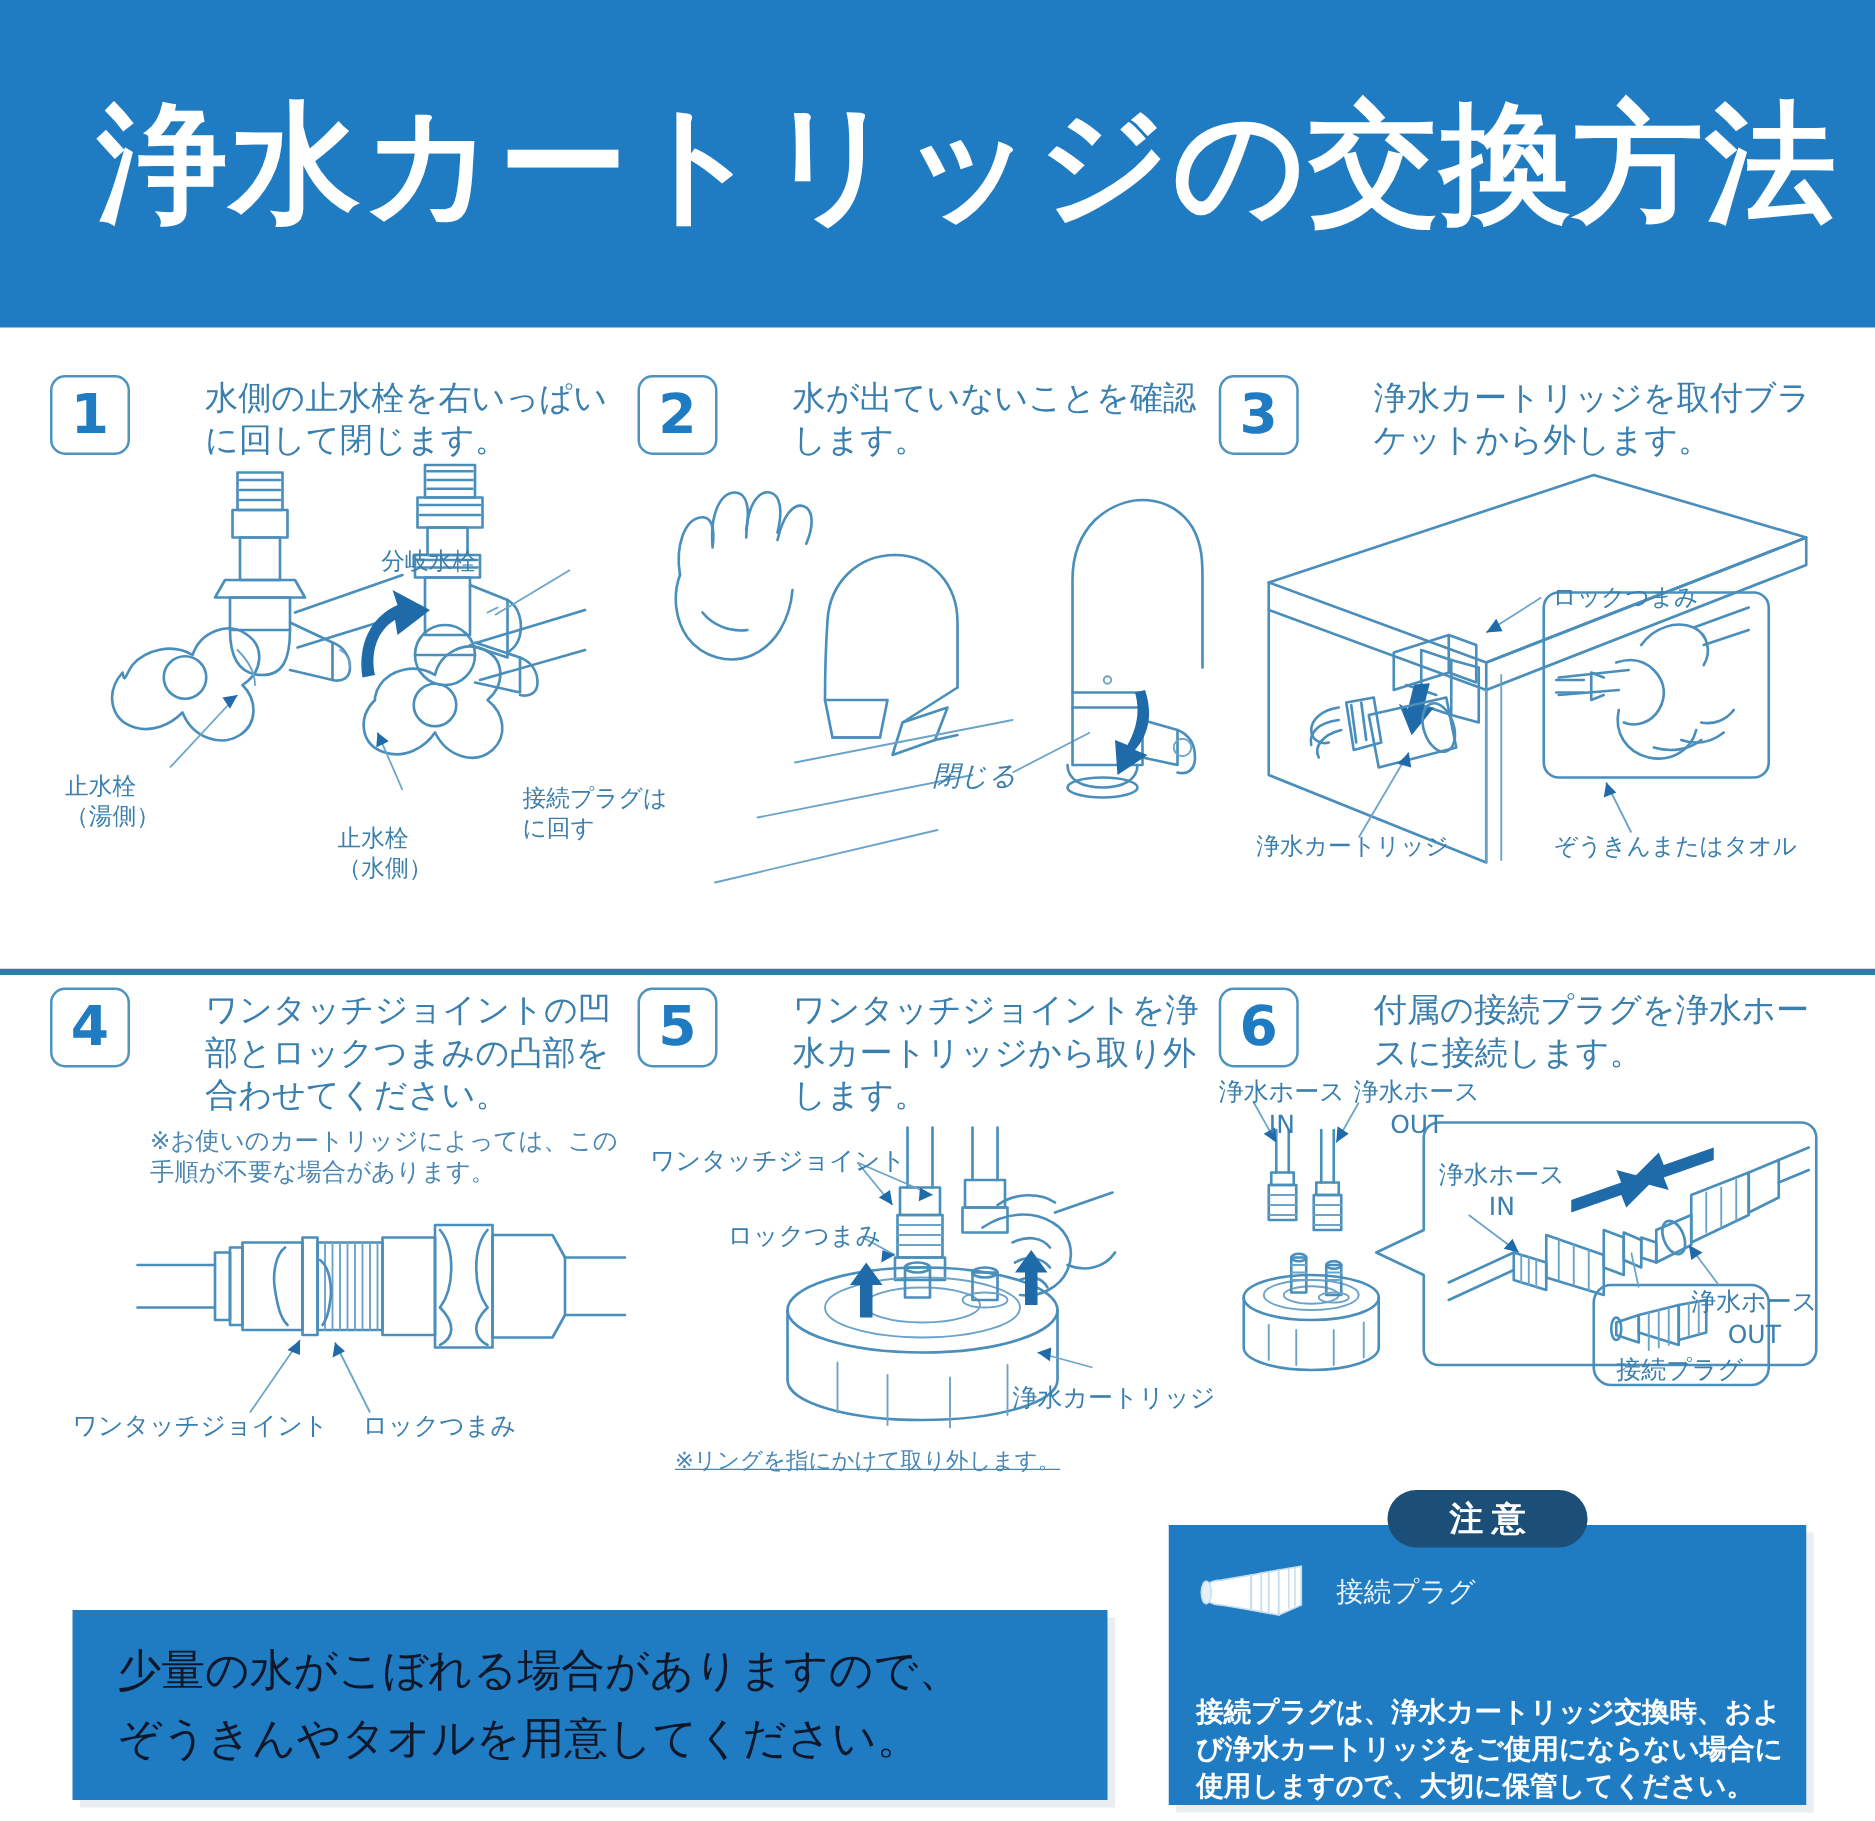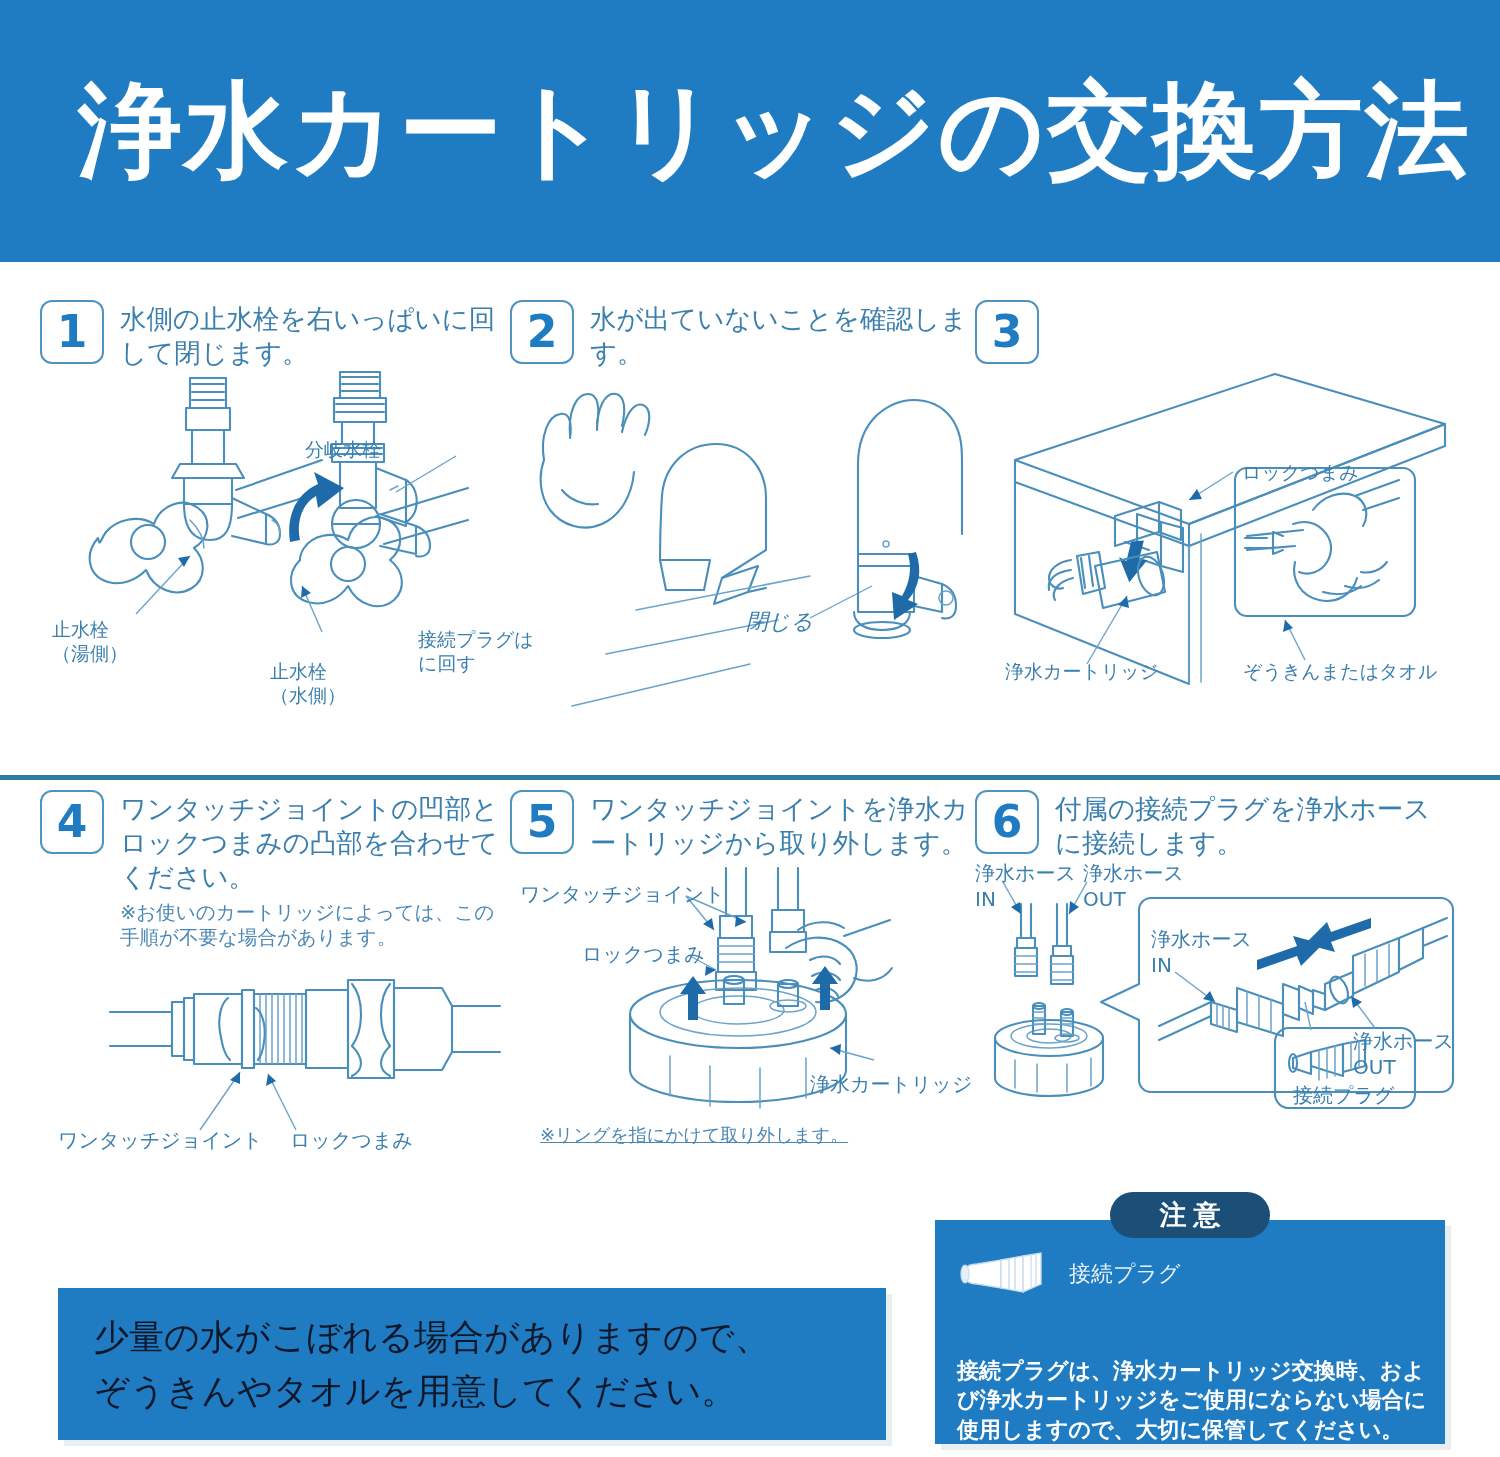--- a/index.html
+++ b/index.html
@@ -54,31 +54,32 @@
     border:2px solid #4f93bf;
     border-radius:12px;
     background:#fff;
     display:flex; align-items:center; justify-content:center;
     font-size:44px; font-weight:bold; color:#1f7cc2;
     line-height:1;
   }
   .step-text {
     font-size:26.5px; line-height:1.28; color:#3a7fae; font-weight:500;
     padding-top:2px;
+    margin-left:44px;
   }
   .step-subnote {
     font-size:19.5px; line-height:1.3; color:#4a87b4;
     margin-top:6px;
   }
 
   .art { position:relative; width:100%; }
 
   
   .lbl { position:absolute; font-size:19px; color:#3a7fae; white-space:pre; line-height:1.25; }
-  .lbl-b { position:absolute; font-size:20px; color:#3a7fae; white-space:pre; line-height:1.3; }
+  .lbl-b { position:absolute; font-size:20px; color:#3a7fae; white-space:pre; line-height:1.3;text-align:center; }
   .note-c { position:absolute; font-size:18px; color:#4a87b4; line-height:1.45; text-align:center; white-space:pre; }
 
   svg { display:block; overflow:visible; }
   .stroke { fill:none; stroke:#4a8ebb; stroke-width:2.1; stroke-linecap:round; stroke-linejoin:round; }
   .stroke-thin { fill:none; stroke:#6ba3c9; stroke-width:1.5; stroke-linecap:round; }
   .lead { fill:none; stroke:#6ba3c9; stroke-width:1.4; }
   .arrowfill { fill:#1f6aa8; }
 
   
   .bottom-note {
@@ -257,20 +258,21 @@
             <path class="arrowfill" d="M406 182 c6 18 4 34 -8 48 l10 4 l-24 16 l-2 -28 l10 4 c8 -14 10 -28 6 -42z"></path>
           </g>
         </svg>
         <div class="lbl" style="left:236px; top:238px; font-size:22px;font-style:italic;">閉じる</div>
       </div>
     </div>
 
     <div class="step col-c">
       <div class="step-head">
         <div class="num-badge">3</div>
+        <div class="step-text">浄水カートリッジを取付ブラケットから外します。</div>
       </div>
       <div class="art" style="height:360px;">
         <svg width="490" height="360" viewBox="0 0 490 360">
 
           <path class="stroke" d="M40 96 L300 10 L470 60 L214 160 z"></path>
           <path class="stroke" d="M40 96 L40 118 L214 182 L214 160"></path>
           <path class="stroke" d="M214 160 L470 60 L470 82 L214 182"></path>
 
           <path class="stroke" d="M40 118 L40 250 L214 320 L214 182"></path>
           <path class="stroke-thin" d="M214 182 L214 320"></path>

